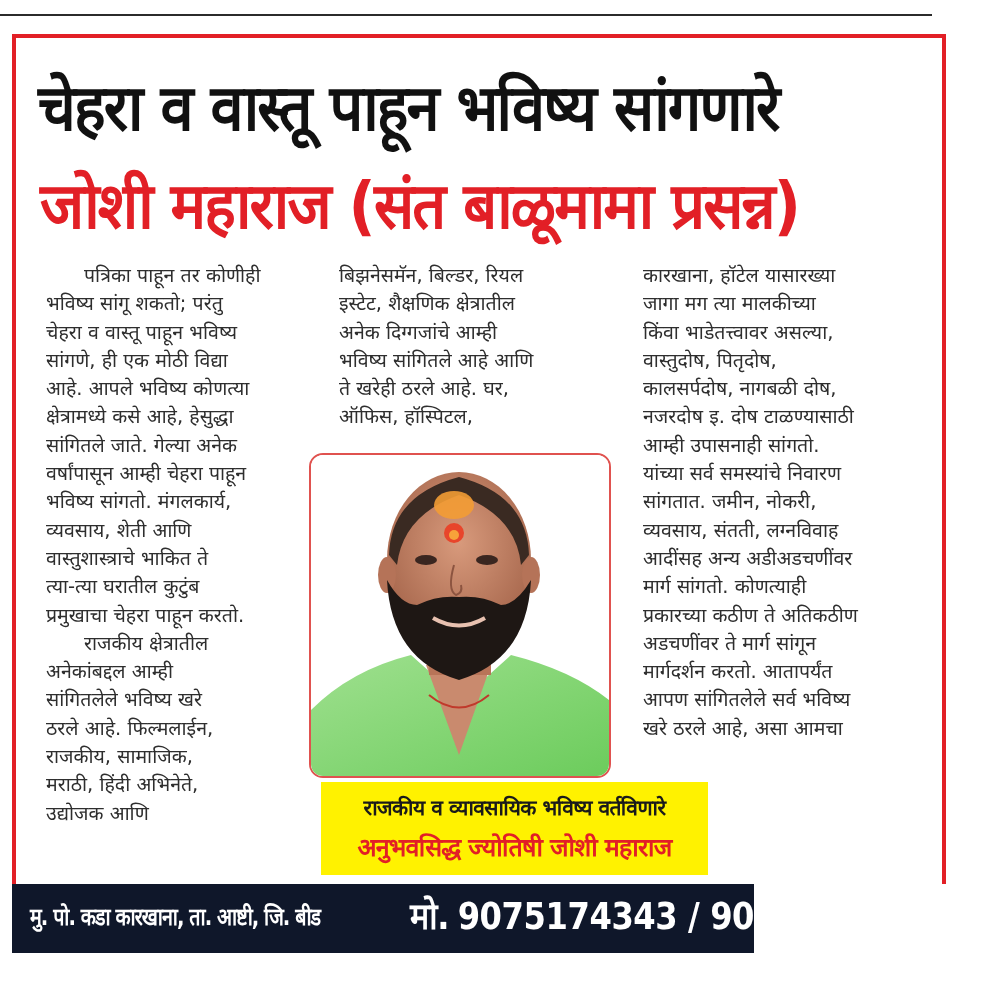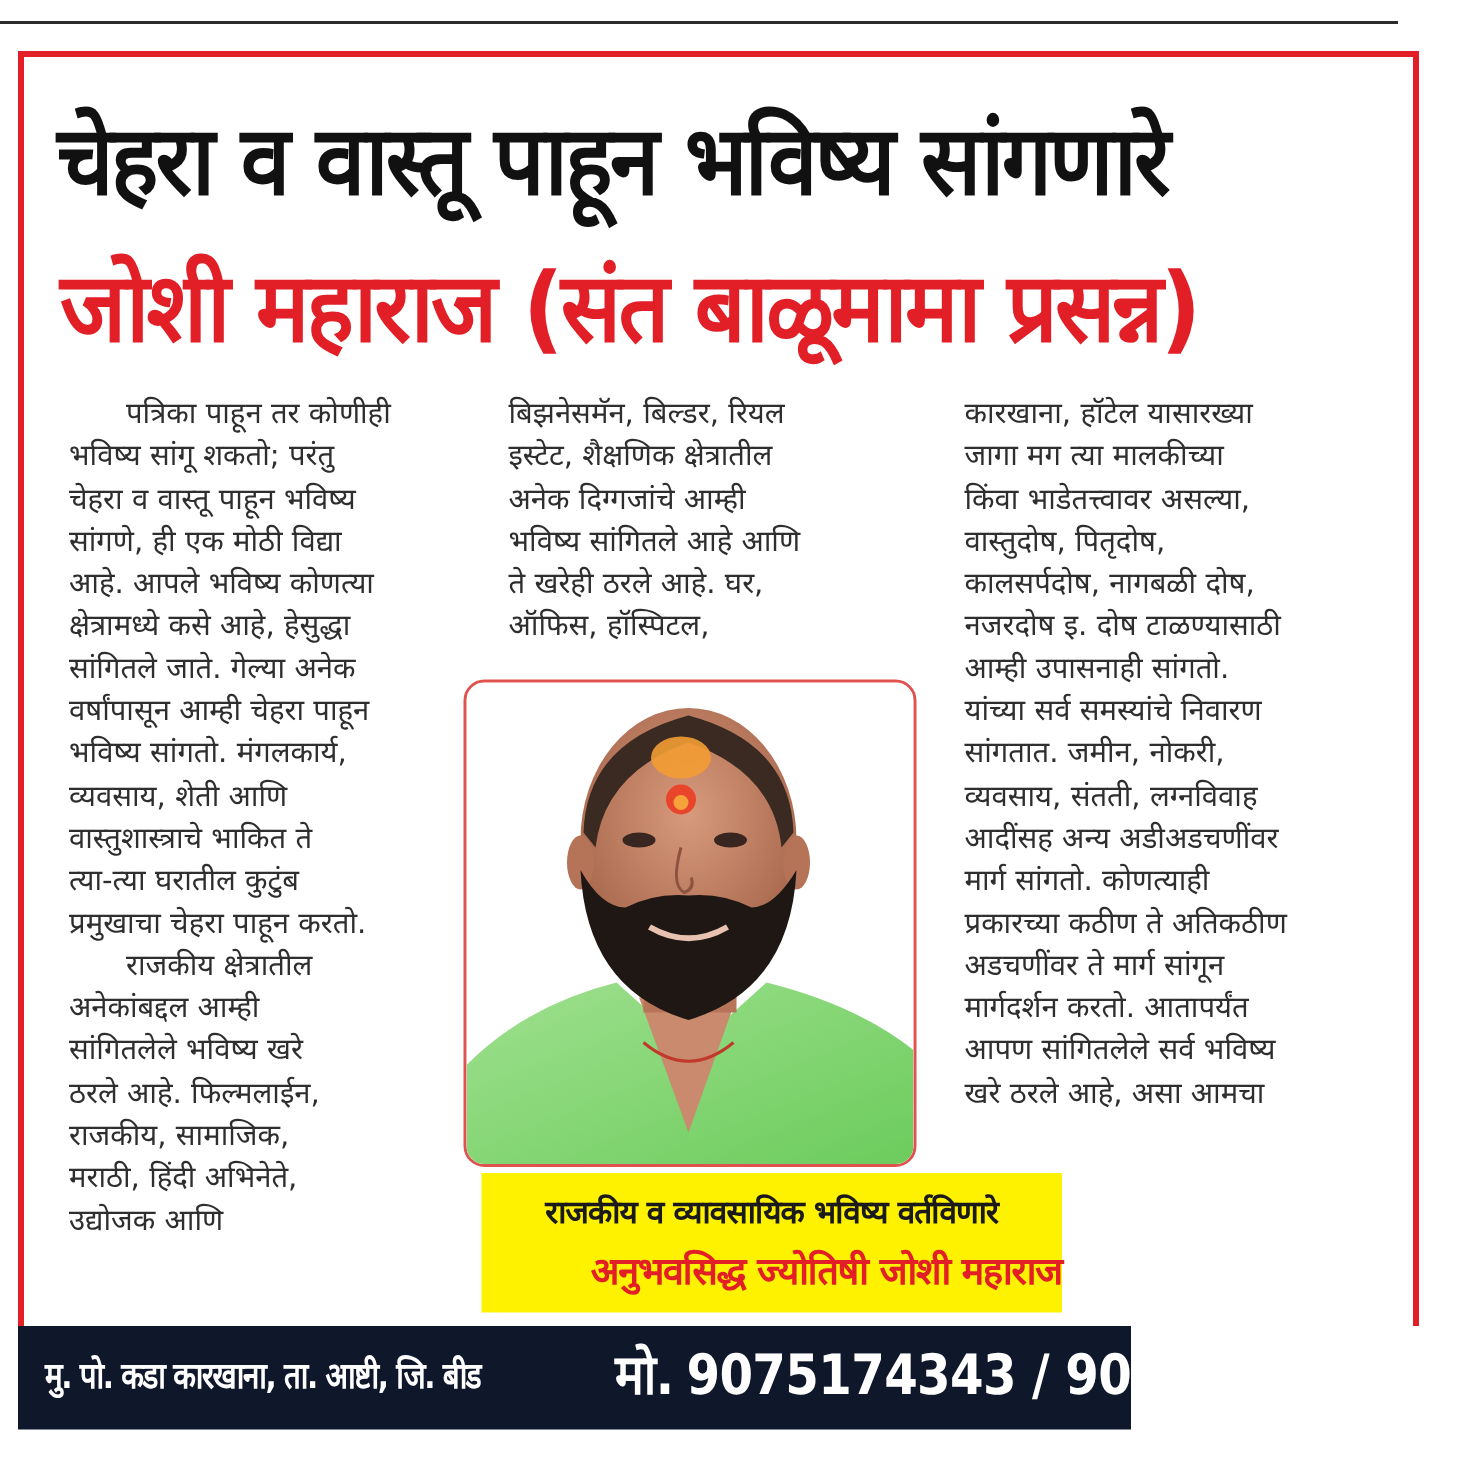--- a/index.html
+++ b/index.html
@@ -38,21 +38,21 @@
   .photo-frame svg { display: block; }
   .caption-box {
     position: absolute; left: 275px; top: 782px; width: 387px; height: 93px; background: #fff200; margin-left: 46px;
   }
   .caption-line-1 {
     position: absolute; left: 0; top: 8px; width: 100%; text-align: center;
     font-weight: bold; font-size: 21px; line-height: 36px; color: #1a1a1a; white-space: nowrap;
     letter-spacing: -0.6px;
   }
   .caption-line-2 {
-    position: absolute; left: 0; top: 46px; width: 100%; text-align: right;
+    position: absolute; left: 0; top: 46px; width: 100%; text-align: center;
     font-weight: bold; font-size: 25px; line-height: 40px; color: #e21f26; white-space: nowrap;
     letter-spacing: -0.8px;
   }
   .footer-band {
     position: absolute; left: 12px; top: 884px; width: 742px; height: 69px; background: #0f172a;
     color: #fff; white-space: nowrap;
   }
   .footer-address {
     position: absolute; left: 18px; top: 0; height: 69px; line-height: 66px;
     font-size: 24px; font-weight: bold; letter-spacing: -1.2px; transform: scaleX(0.82); transform-origin: left center;

